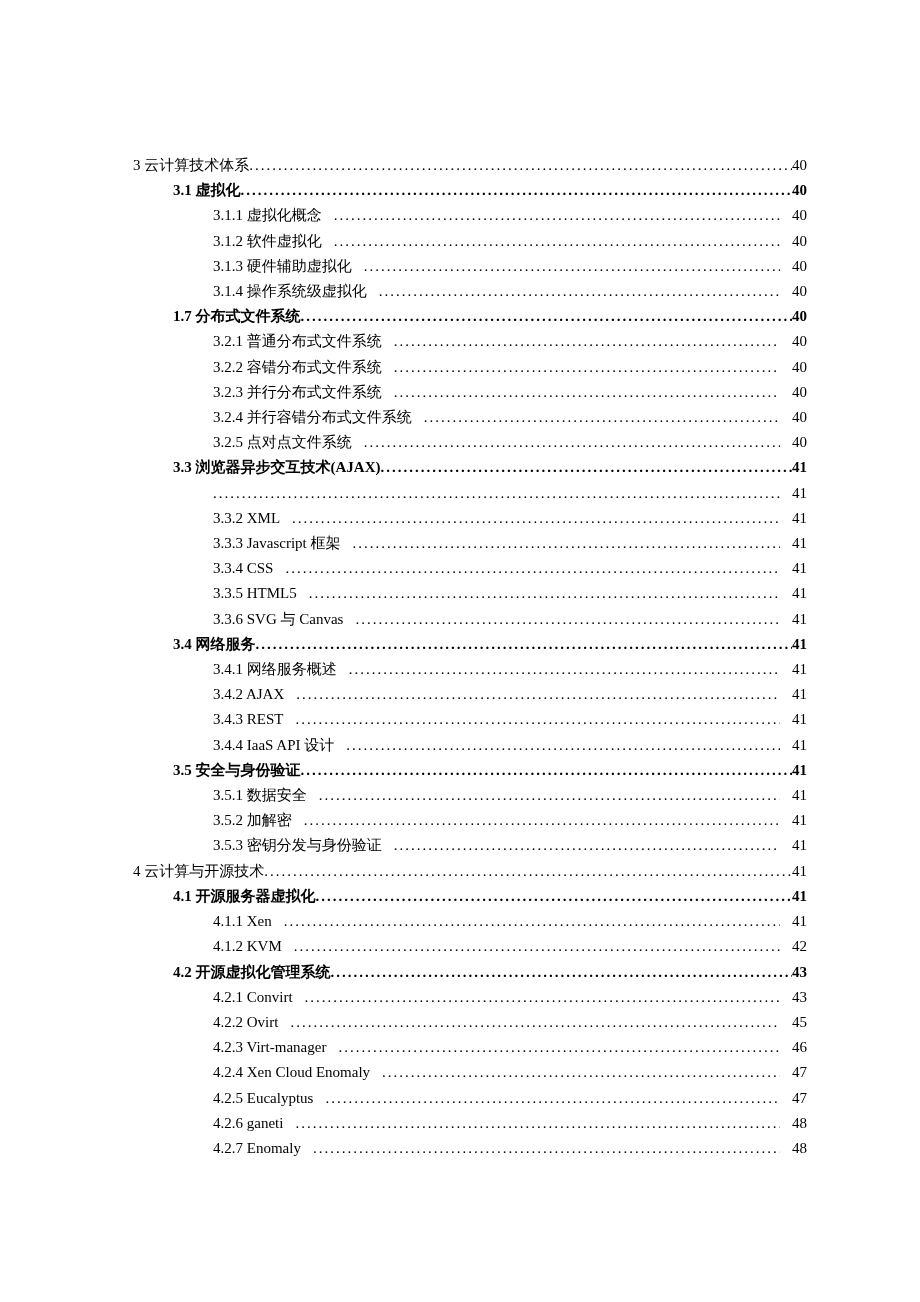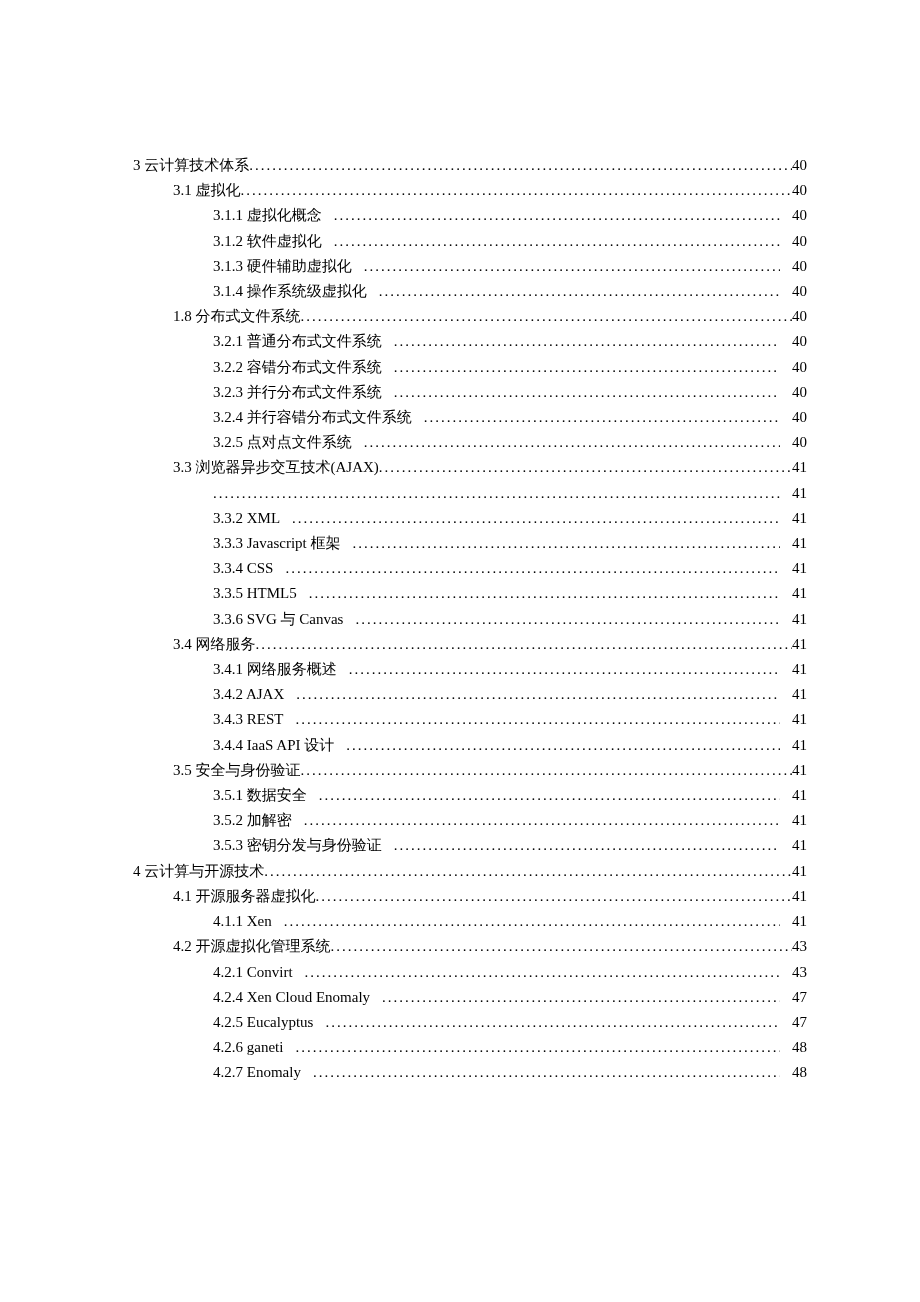--- a/index.html
+++ b/index.html
@@ -32,21 +32,21 @@
     letter-spacing: 2px;
     font-family: serif;
   }
   .toc-dots::after {
     content: "............................................................................................................................................................................................................";
   }
   .toc-page {
     flex: 0 0 auto;
   }
   .indent-0 { padding-left: 0; justify-content: space-between; }
-  .indent-1 { padding-left: 40px; }
+  .indent-1 { padding-left: 40px; font-weight: bold; }
   .indent-2 { padding-left: 80px; gap: 12px; }
 </style>
 </head>
 <body>
 
 <div class="page">
   <div id="toc-container">
       <div class="toc-entry indent-0">
         <span class="toc-title">3 云计算技术体系</span>
         <span class="toc-dots"></span>
@@ -71,21 +71,21 @@
         <span class="toc-title">3.1.3 硬件辅助虚拟化</span>
         <span class="toc-dots"></span>
         <span class="toc-page">40</span>
       </div>
       <div class="toc-entry indent-2">
         <span class="toc-title">3.1.4 操作系统级虚拟化</span>
         <span class="toc-dots"></span>
         <span class="toc-page">40</span>
       </div>
       <div class="toc-entry indent-1">
-        <span class="toc-title">1.8 分布式文件系统</span>
+        <span class="toc-title">1.7 分布式文件系统</span>
         <span class="toc-dots"></span>
         <span class="toc-page">40</span>
       </div>
       <div class="toc-entry indent-2">
         <span class="toc-title">3.2.1 普通分布式文件系统</span>
         <span class="toc-dots"></span>
         <span class="toc-page">40</span>
       </div>
       <div class="toc-entry indent-2">
         <span class="toc-title">3.2.2 容错分布式文件系统</span>
@@ -194,29 +194,44 @@
       <div class="toc-entry indent-1">
         <span class="toc-title">4.1 开源服务器虚拟化</span>
         <span class="toc-dots"></span>
         <span class="toc-page">41</span>
       </div>
       <div class="toc-entry indent-2">
         <span class="toc-title">4.1.1 Xen</span>
         <span class="toc-dots"></span>
         <span class="toc-page">41</span>
       </div>
+      <div class="toc-entry indent-2">
+        <span class="toc-title">4.1.2 KVM</span>
+        <span class="toc-dots"></span>
+        <span class="toc-page">42</span>
+      </div>
       <div class="toc-entry indent-1">
         <span class="toc-title">4.2 开源虚拟化管理系统</span>
         <span class="toc-dots"></span>
         <span class="toc-page">43</span>
       </div>
       <div class="toc-entry indent-2">
         <span class="toc-title">4.2.1 Convirt</span>
         <span class="toc-dots"></span>
         <span class="toc-page">43</span>
+      </div>
+      <div class="toc-entry indent-2">
+        <span class="toc-title">4.2.2 Ovirt</span>
+        <span class="toc-dots"></span>
+        <span class="toc-page">45</span>
+      </div>
+      <div class="toc-entry indent-2">
+        <span class="toc-title">4.2.3 Virt-manager</span>
+        <span class="toc-dots"></span>
+        <span class="toc-page">46</span>
       </div>
       <div class="toc-entry indent-2">
         <span class="toc-title">4.2.4 Xen Cloud Enomaly </span>
         <span class="toc-dots"></span>
         <span class="toc-page">47</span>
       </div>
       <div class="toc-entry indent-2">
         <span class="toc-title">4.2.5 Eucalyptus</span>
         <span class="toc-dots"></span>
         <span class="toc-page">47</span>

